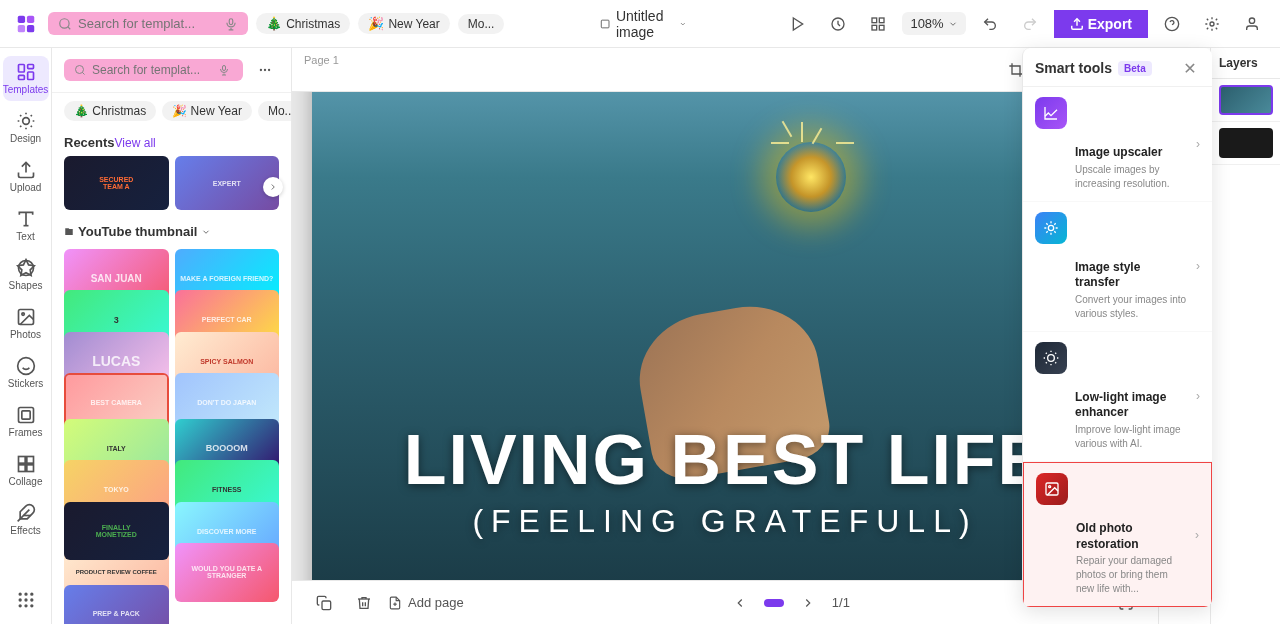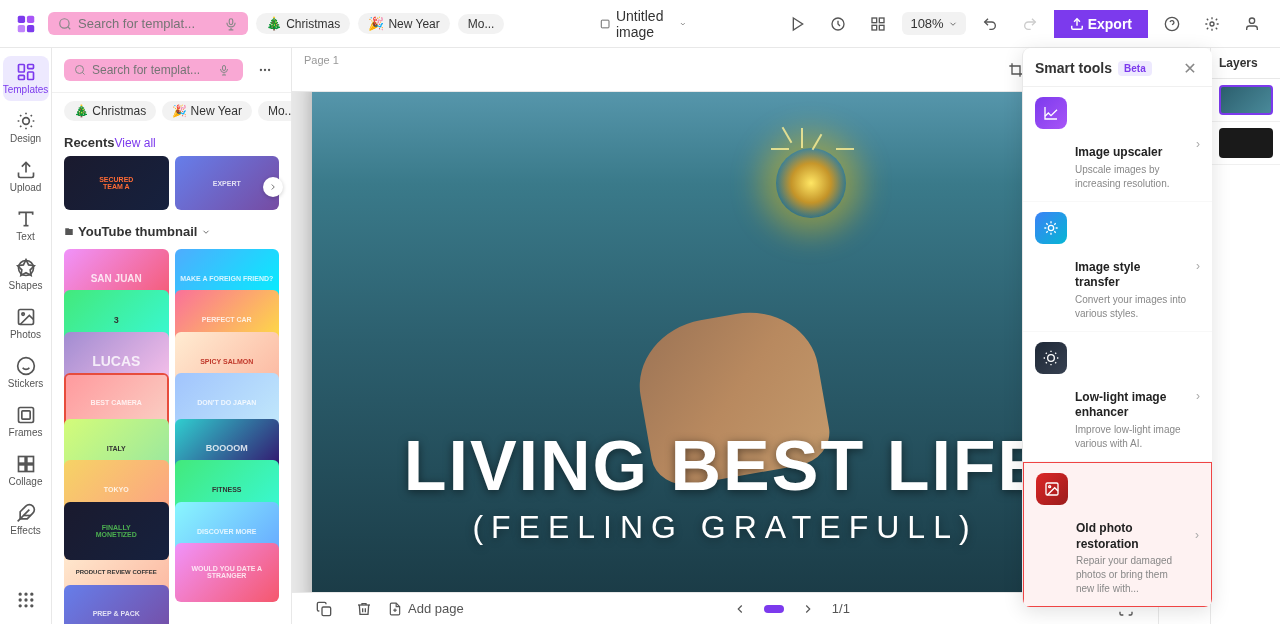--- a/index.html
+++ b/index.html
@@ -59,21 +59,21 @@
 
     
     .canvas-area { flex: 1; background: #e8e8e8; display: flex; flex-direction: column; position: relative; overflow: hidden; }
     .canvas-toolbar { height: 44px; background: #fff; display: flex; align-items: center; padding: 0 12px; gap: 8px; border-bottom: 1px solid #e8e8e8; flex-shrink: 0; position: relative; }
     .page-label { position: absolute; top: 6px; left: 12px; font-size: 11px; color: #999; }
     .canvas-wrapper { flex: 1; display: flex; align-items: center; justify-content: flex-start; padding: 20px; overflow: hidden; position: relative; }
     .canvas { width: 940px; height: 528px; background: #2c5f6e; position: relative; border-radius: 2px; overflow: hidden; box-shadow: 0 2px 20px rgba(0,0,0,0.3); }
     .canvas-image { width: 100%; height: 100%; background: linear-gradient(to bottom, #4a8a9a 0%, #2c5f6e 30%, #1a3a45 100%); position: relative; display: flex; align-items: flex-end; justify-content: center; padding-bottom: 60px; }
 
     
-    .canvas-bottombar { height: 32px; background: #fff; display: flex; align-items: center; justify-content: space-between; padding: 0 16px; border-top: 1px solid #e8e8e8; flex-shrink: 0; }
+    .canvas-bottombar { height: 44px; background: #fff; display: flex; align-items: center; justify-content: space-between; padding: 0 16px; border-top: 1px solid #e8e8e8; flex-shrink: 0; }
     .page-nav { display: flex; align-items: center; gap: 8px; font-size: 13px; color: #555; }
     .page-dots { display: flex; gap: 4px; align-items: center; }
     .dot { width: 8px; height: 8px; border-radius: 50%; background: #ccc; }
     .dot.active { background: #7c3aed; width: 20px; border-radius: 4px; }
 
     
     .smart-tools-panel { width: 180px; background: #fff; border-left: 1px solid #e8e8e8; border-radius: 8px; box-shadow: 0 4px 20px rgba(0,0,0,0.12); position: absolute; top: 48px; right: 52px; z-index: 100; overflow: hidden; }
     .smart-tools-header { display: flex; align-items: center; justify-content: space-between; padding: 10px 12px 8px; border-bottom: 1px solid #f0f0f0; }
     .smart-tools-title { font-size: 14px; font-weight: 600; color: #333; display: flex; align-items: center; gap: 6px; }
     .beta-badge { background: #ede9fe; color: #7c3aed; font-size: 10px; font-weight: 600; padding: 2px 6px; border-radius: 4px; }

